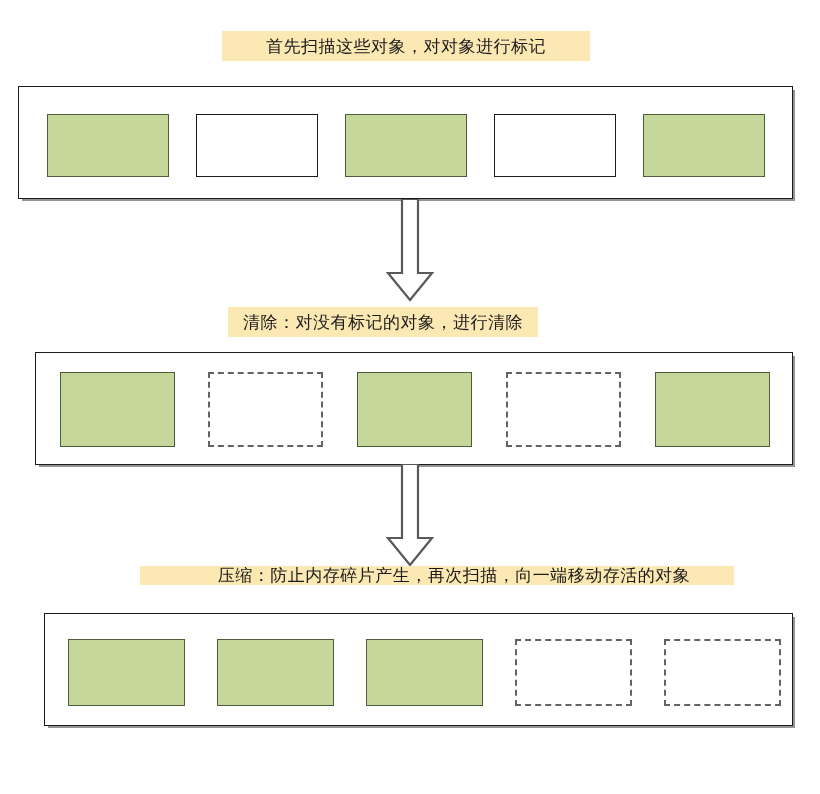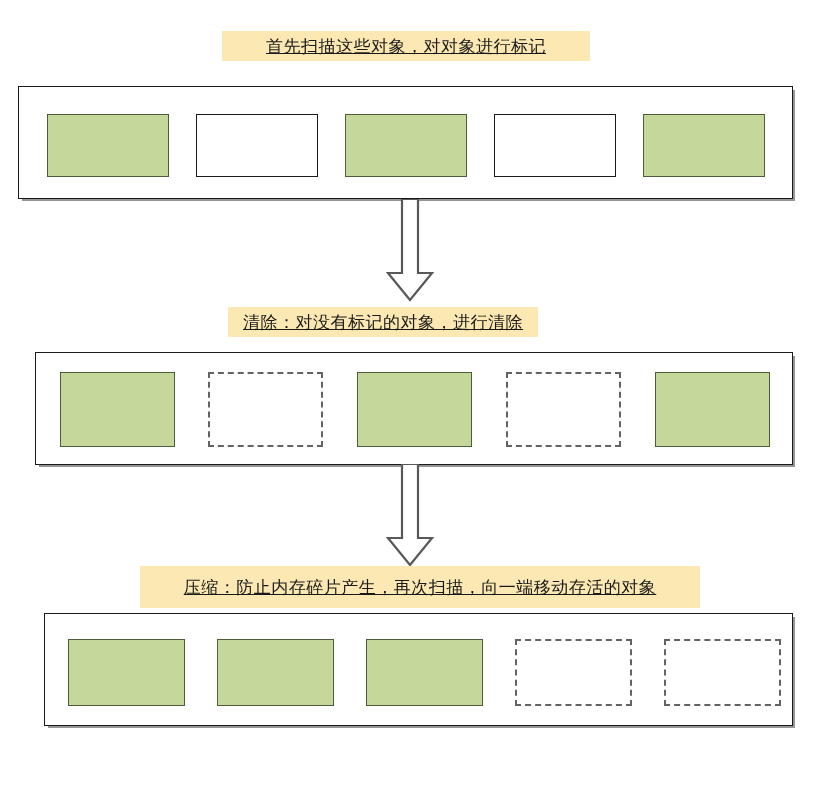--- a/index.html
+++ b/index.html
@@ -17,21 +17,20 @@
     position:absolute;
     background:#fce8b2;
     color:#1a1a1a;
     font-size:17px;
     line-height:1;
     display:flex;
     align-items:center;
     justify-content:center;
     letter-spacing:0.5px;
     white-space:nowrap;
-    text-decoration:underline;
   }
 
   
   .strip{
     position:absolute;
     background:#ffffff;
     border:1.6px solid #1a1a1a;
     box-sizing:border-box;
     box-shadow:3px 3px 0 -1px rgba(130,130,130,0.85);
   }
@@ -86,21 +85,21 @@
     <div class="cell freed" style="left:470px;top:19px;width:115px;height:75px;"></div>
     <div class="cell live" style="left:619px;top:19px;width:115px;height:75px;"></div>
   </div>
 
   <div class="arrow" style="left:380px;top:464px;width:60px;height:104px;">
     <svg width="60" height="104" viewBox="0 0 60 104">
       <polygon points="22,0 38,0 38,74 52,74 30,101 8,74 22,74" fill="#ffffff" stroke="#595959" stroke-width="2.2" stroke-linejoin="miter"></polygon>
     </svg>
   </div>
 
-  <div class="banner" style="left:140px;top:566px;width:560px;height:42px;">压缩：防止内存碎片产生，再次扫描，向一端移动存活的对象</div>
+  <div class="banner" style="left:140px;top:566px;width:560px;height:19px;padding-left:34px;">压缩：防止内存碎片产生，再次扫描，向一端移动存活的对象</div>
 
   <div class="strip" style="left:44px;top:613px;width:749px;height:113px;">
     <div class="cell live" style="left:23px;top:25px;width:117px;height:67px;"></div>
     <div class="cell live" style="left:172px;top:25px;width:117px;height:67px;"></div>
     <div class="cell live" style="left:321px;top:25px;width:117px;height:67px;"></div>
     <div class="cell freed" style="left:470px;top:25px;width:117px;height:67px;"></div>
     <div class="cell freed" style="left:619px;top:25px;width:117px;height:67px;"></div>
   </div>
 
 </div>

